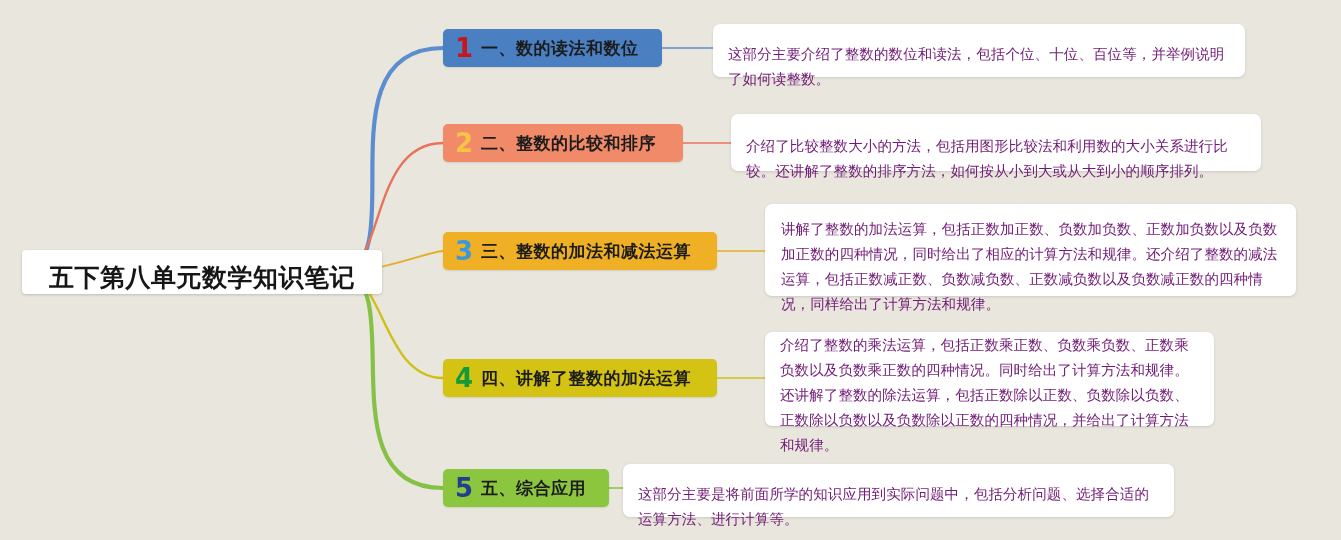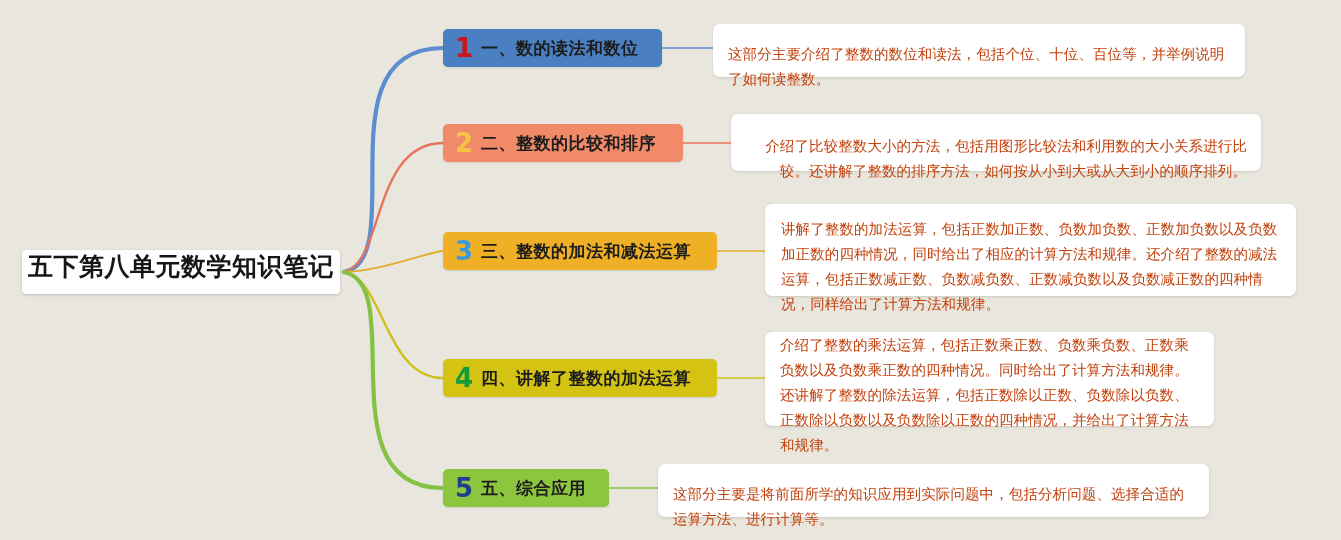--- a/index.html
+++ b/index.html
@@ -26,27 +26,27 @@
     width: 1341px;
     height: 540px;
     pointer-events: none;
   }
 
   
   .root-node {
     position: absolute;
     left: 22px;
     top: 250px;
-    width: 318px;
+    width: 360px;
     height: 44px;
     background: #ffffff;
     border-radius: 4px;
     box-shadow: 0 1px 3px rgba(0,0,0,0.18);
     display: flex;
-    align-items: flex-start;
+    align-items: flex-end;
     justify-content: center;
     z-index: 5;
   }
   .root-title {
     font-size: 25px;
     font-weight: bold;
     color: #161616;
     letter-spacing: 0.5px;
     white-space: nowrap;
   }
@@ -86,21 +86,21 @@
     box-sizing: border-box;
     padding: 9px 14px 9px 15px;
     z-index: 4;
     box-shadow: 0 1px 3px rgba(0,0,0,0.13);
     display: flex;
     align-items: center;
   }
   .detail-text {
     font-size: 14.5px;
     line-height: 25px;
-    color: #c2410c;
+    color: #701a75;
     letter-spacing: 0.1px;
     margin-top: 33px;
   }
 </style>
 </head>
 <body style="background: rgb(232, 230, 221);">
 
 <div id="canvas">
 
   <svg id="wires" viewBox="0 0 1341 540" xmlns="http://www.w3.org/2000/svg">
@@ -144,29 +144,29 @@
 
   <div class="branch" id="branch-4" style="left: 443px; top: 469px; width: 166px; background: rgb(140, 198, 62);">
     <span class="branch-num" style="color: rgb(31, 63, 143);">5</span>
     <span class="branch-label">五、综合应用</span>
   </div>
 
   <div class="detail" id="detail-0" style="left:713px; top:24px; width:532px; height:53px;">
     <span class="detail-text">这部分主要介绍了整数的数位和读法，包括个位、十位、百位等，并举例说明了如何读整数。</span>
   </div>
 
-  <div class="detail" id="detail-1" style="left:731px; top:114px; width:530px; height:57px;text-align:right;">
+  <div class="detail" id="detail-1" style="left:731px; top:114px; width:530px; height:57px;">
     <span class="detail-text">介绍了比较整数大小的方法，包括用图形比较法和利用数的大小关系进行比较。还讲解了整数的排序方法，如何按从小到大或从大到小的顺序排列。</span>
   </div>
 
   <div class="detail" id="detail-2" style="left:765px; top:204px; width:531px; height:92px;padding-left:16px;">
     <span class="detail-text">讲解了整数的加法运算，包括正数加正数、负数加负数、正数加负数以及负数加正数的四种情况，同时给出了相应的计算方法和规律。还介绍了整数的减法运算，包括正数减正数、负数减负数、正数减负数以及负数减正数的四种情况，同样给出了计算方法和规律。</span>
   </div>
 
   <div class="detail" id="detail-3" style="left:765px; top:332px; width:449px; height:94px;">
     <span class="detail-text">介绍了整数的乘法运算，包括正数乘正数、负数乘负数、正数乘负数以及负数乘正数的四种情况。同时给出了计算方法和规律。还讲解了整数的除法运算，包括正数除以正数、负数除以负数、正数除以负数以及负数除以正数的四种情况，并给出了计算方法和规律。</span>
   </div>
 
-  <div class="detail" id="detail-4" style="left:658px; top:464px; width:551px; height:53px;">
+  <div class="detail" id="detail-4" style="left:623px; top:464px; width:551px; height:53px;">
     <span class="detail-text">这部分主要是将前面所学的知识应用到实际问题中，包括分析问题、选择合适的运算方法、进行计算等。</span>
   </div>
 
 </div>
 
 </body></html>

